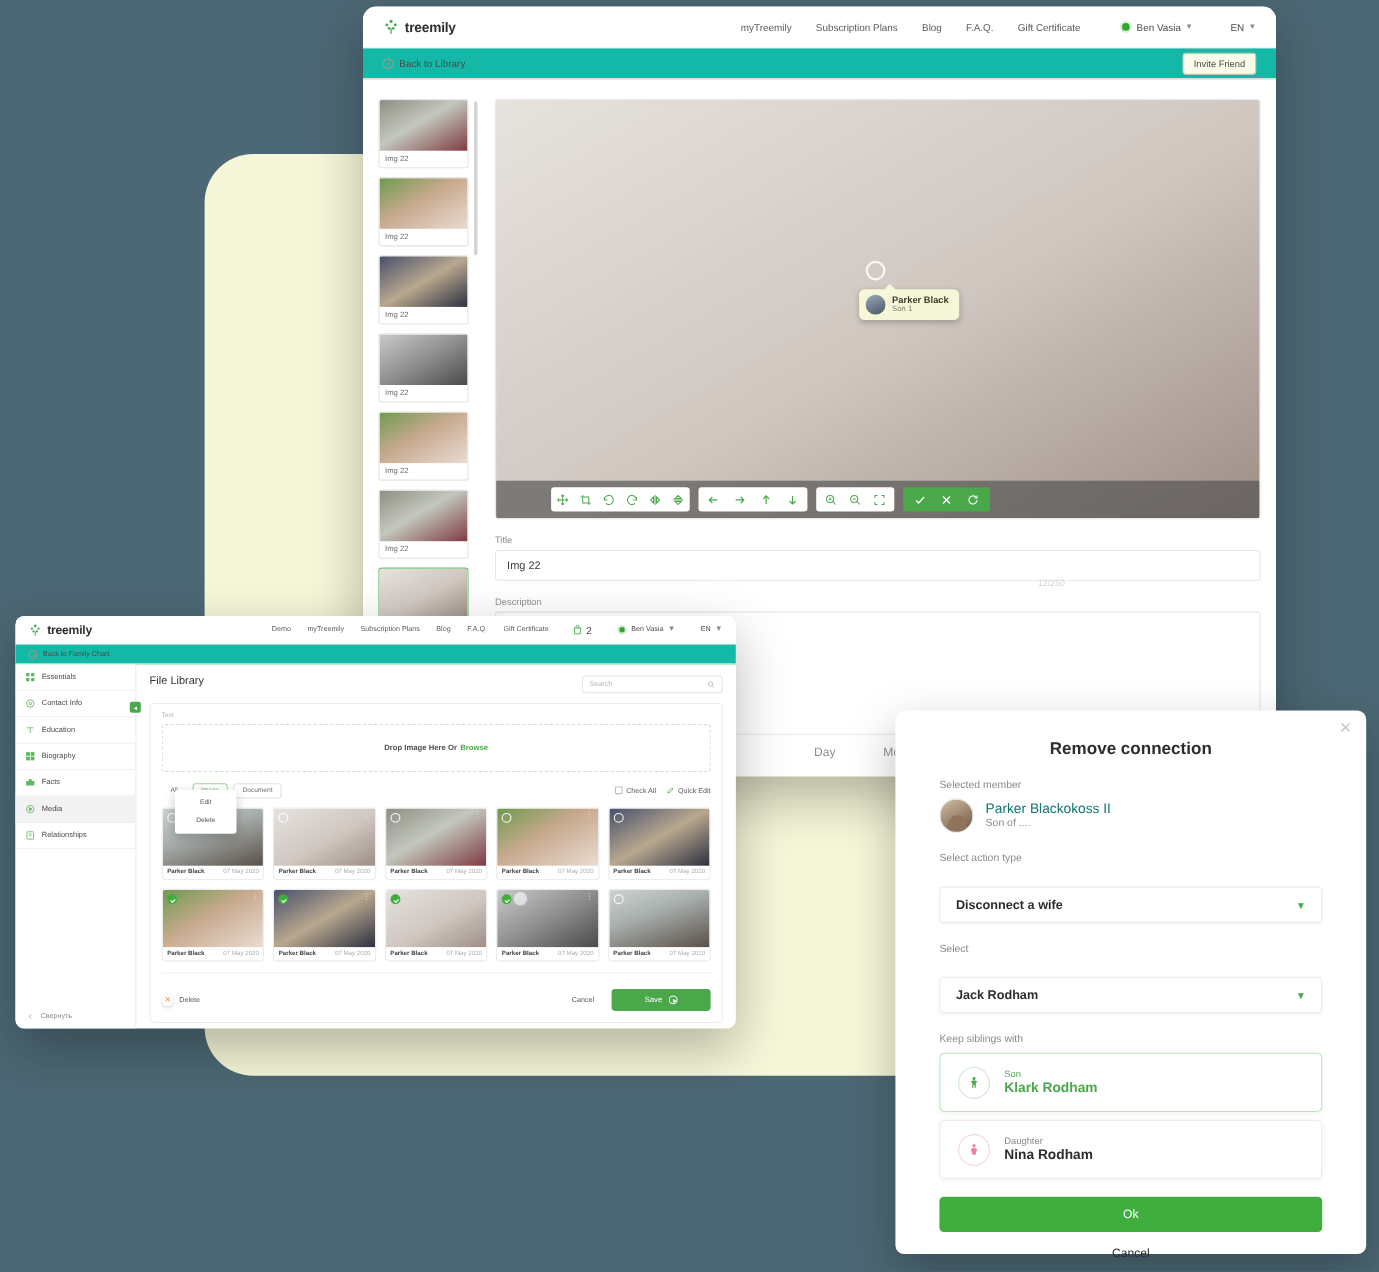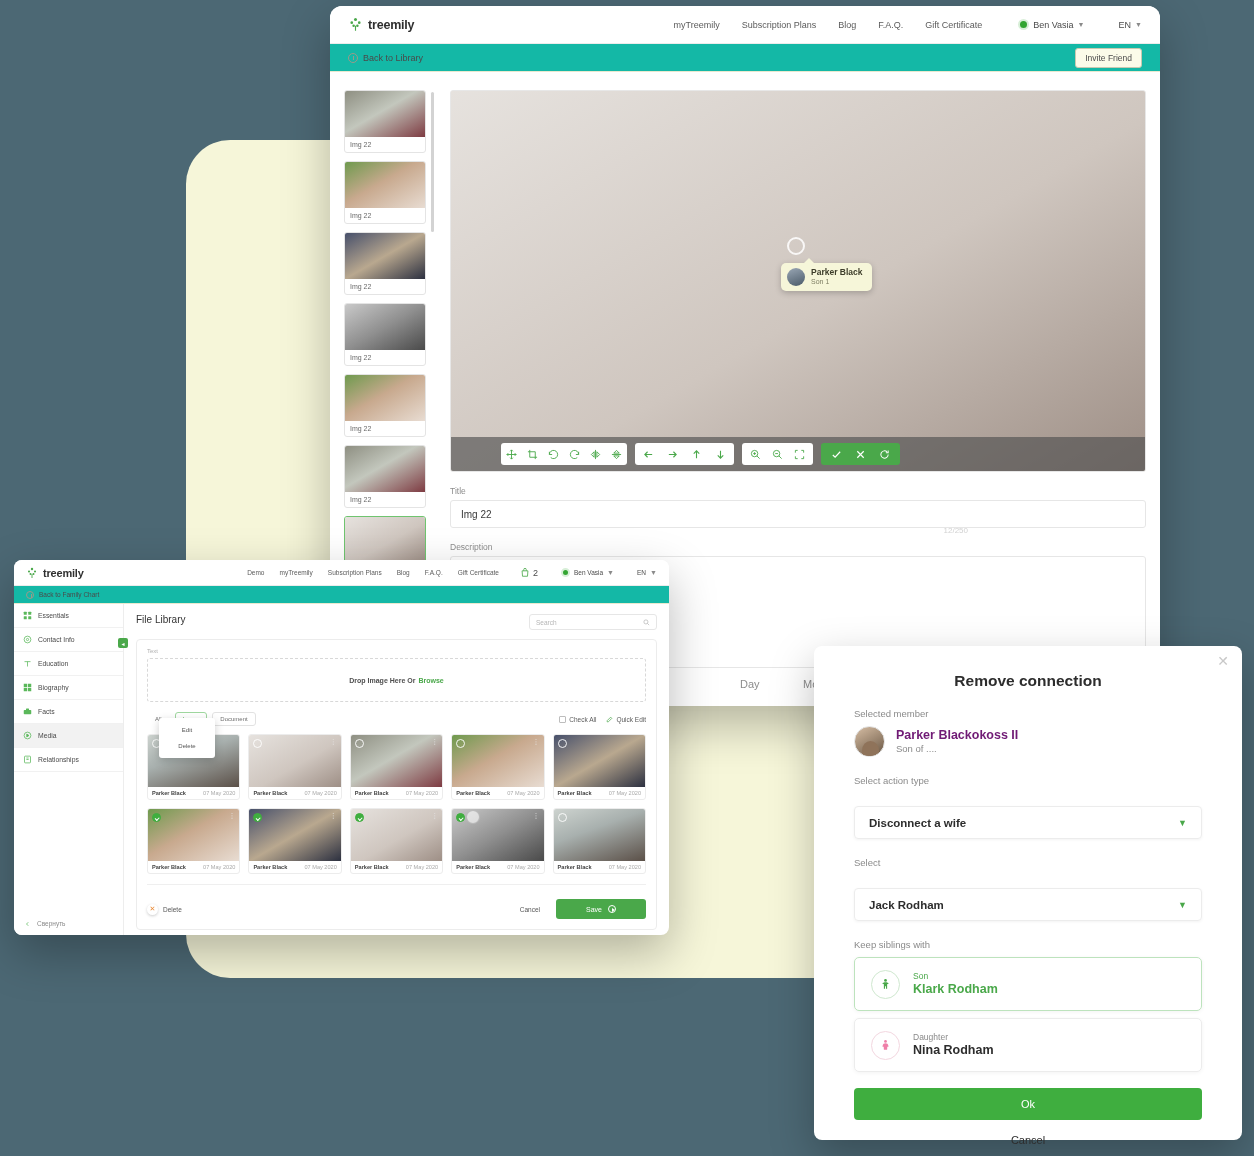--- a/index.html
+++ b/index.html
@@ -308,21 +308,21 @@
   .member-av {
     width: 31px; height: 31px; border-radius: 50%;
     background: linear-gradient(150deg,#cbb39a 10%, #6d5a47 95%);
     border: 1px solid #e2e2e2; flex: 0 0 31px;
     position: relative; overflow:hidden;
   }
   .member-av::after{
     content:''; position:absolute; left:7px; top:14px; width:17px;height:19px;
     border-radius:50% 50% 40% 40%; background:#8f735a;
   }
-  .member-name { font-size: 12.5px; font-weight: 700; color: #701a75; line-height: 1.2; }
+  .member-name { font-size: 12.5px; font-weight: 400; color: #0f766e; line-height: 1.2; }
   .member-sub { font-size: 9.5px; color: #8a8a8a; line-height: 1.3; }
   .select-box {
     margin-top: 20px; height: 33px;
     border: 1px solid #ececec; border-radius: 4px;
     display: flex; align-items: center; padding: 0 14px;
     font-size: 11.5px; color: #2d2d2d; font-weight: 700;
     box-shadow: 0 1px 3px rgba(0,0,0,.05);
   }
   .sel-caret { margin-left: auto; color: #4aa84a; font-size: 9px; }
   .sib-card {

